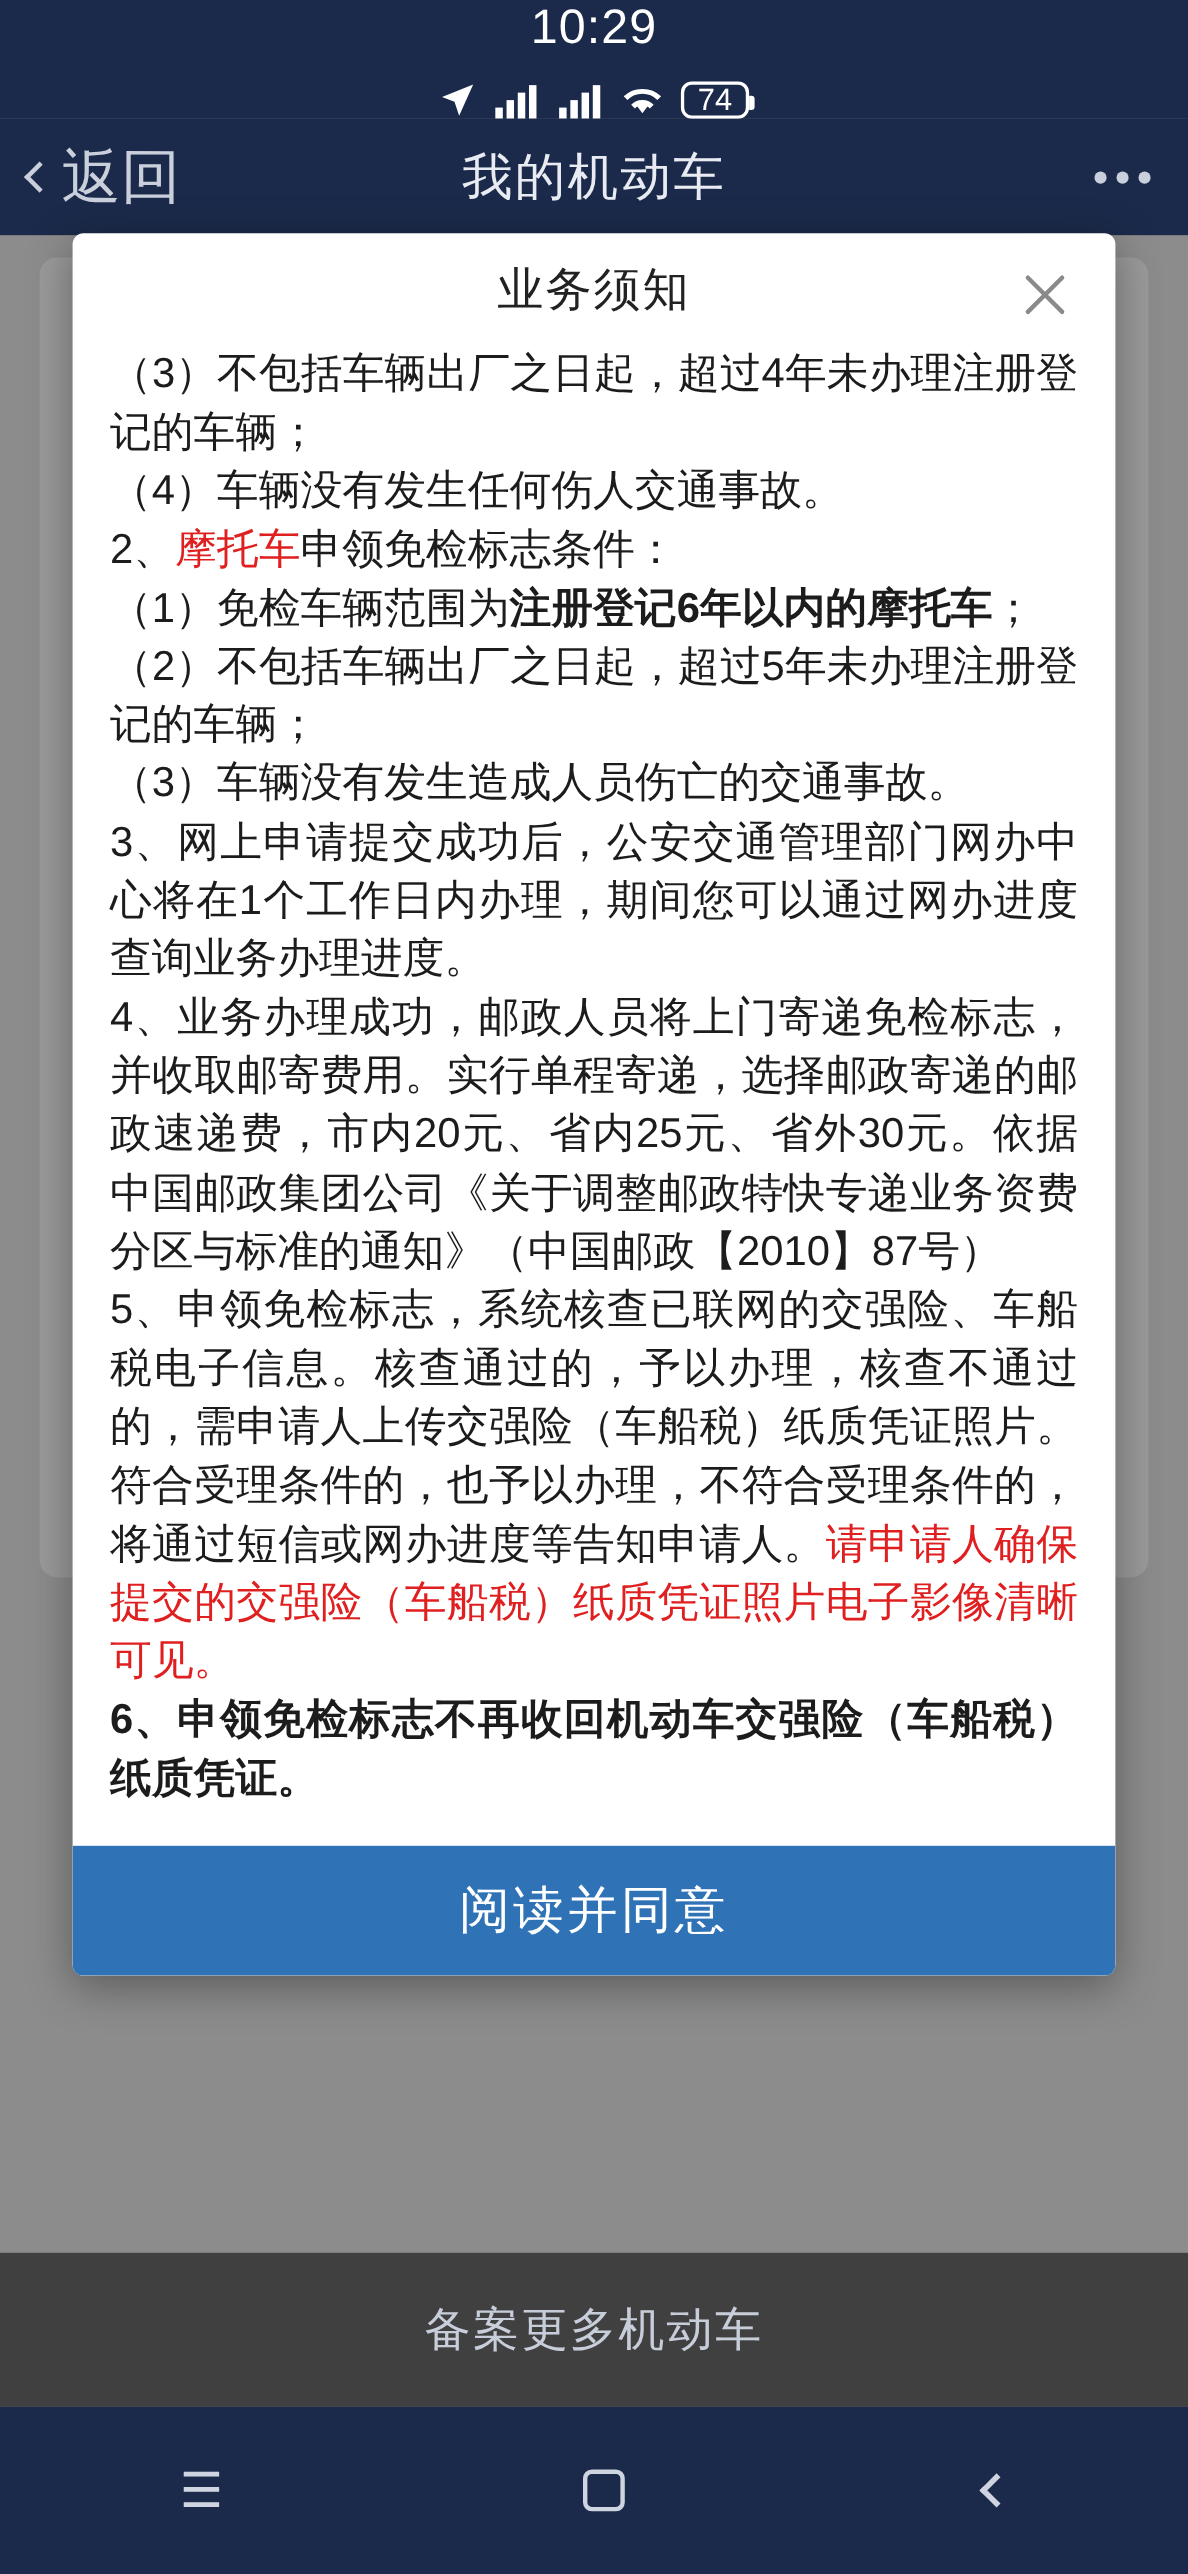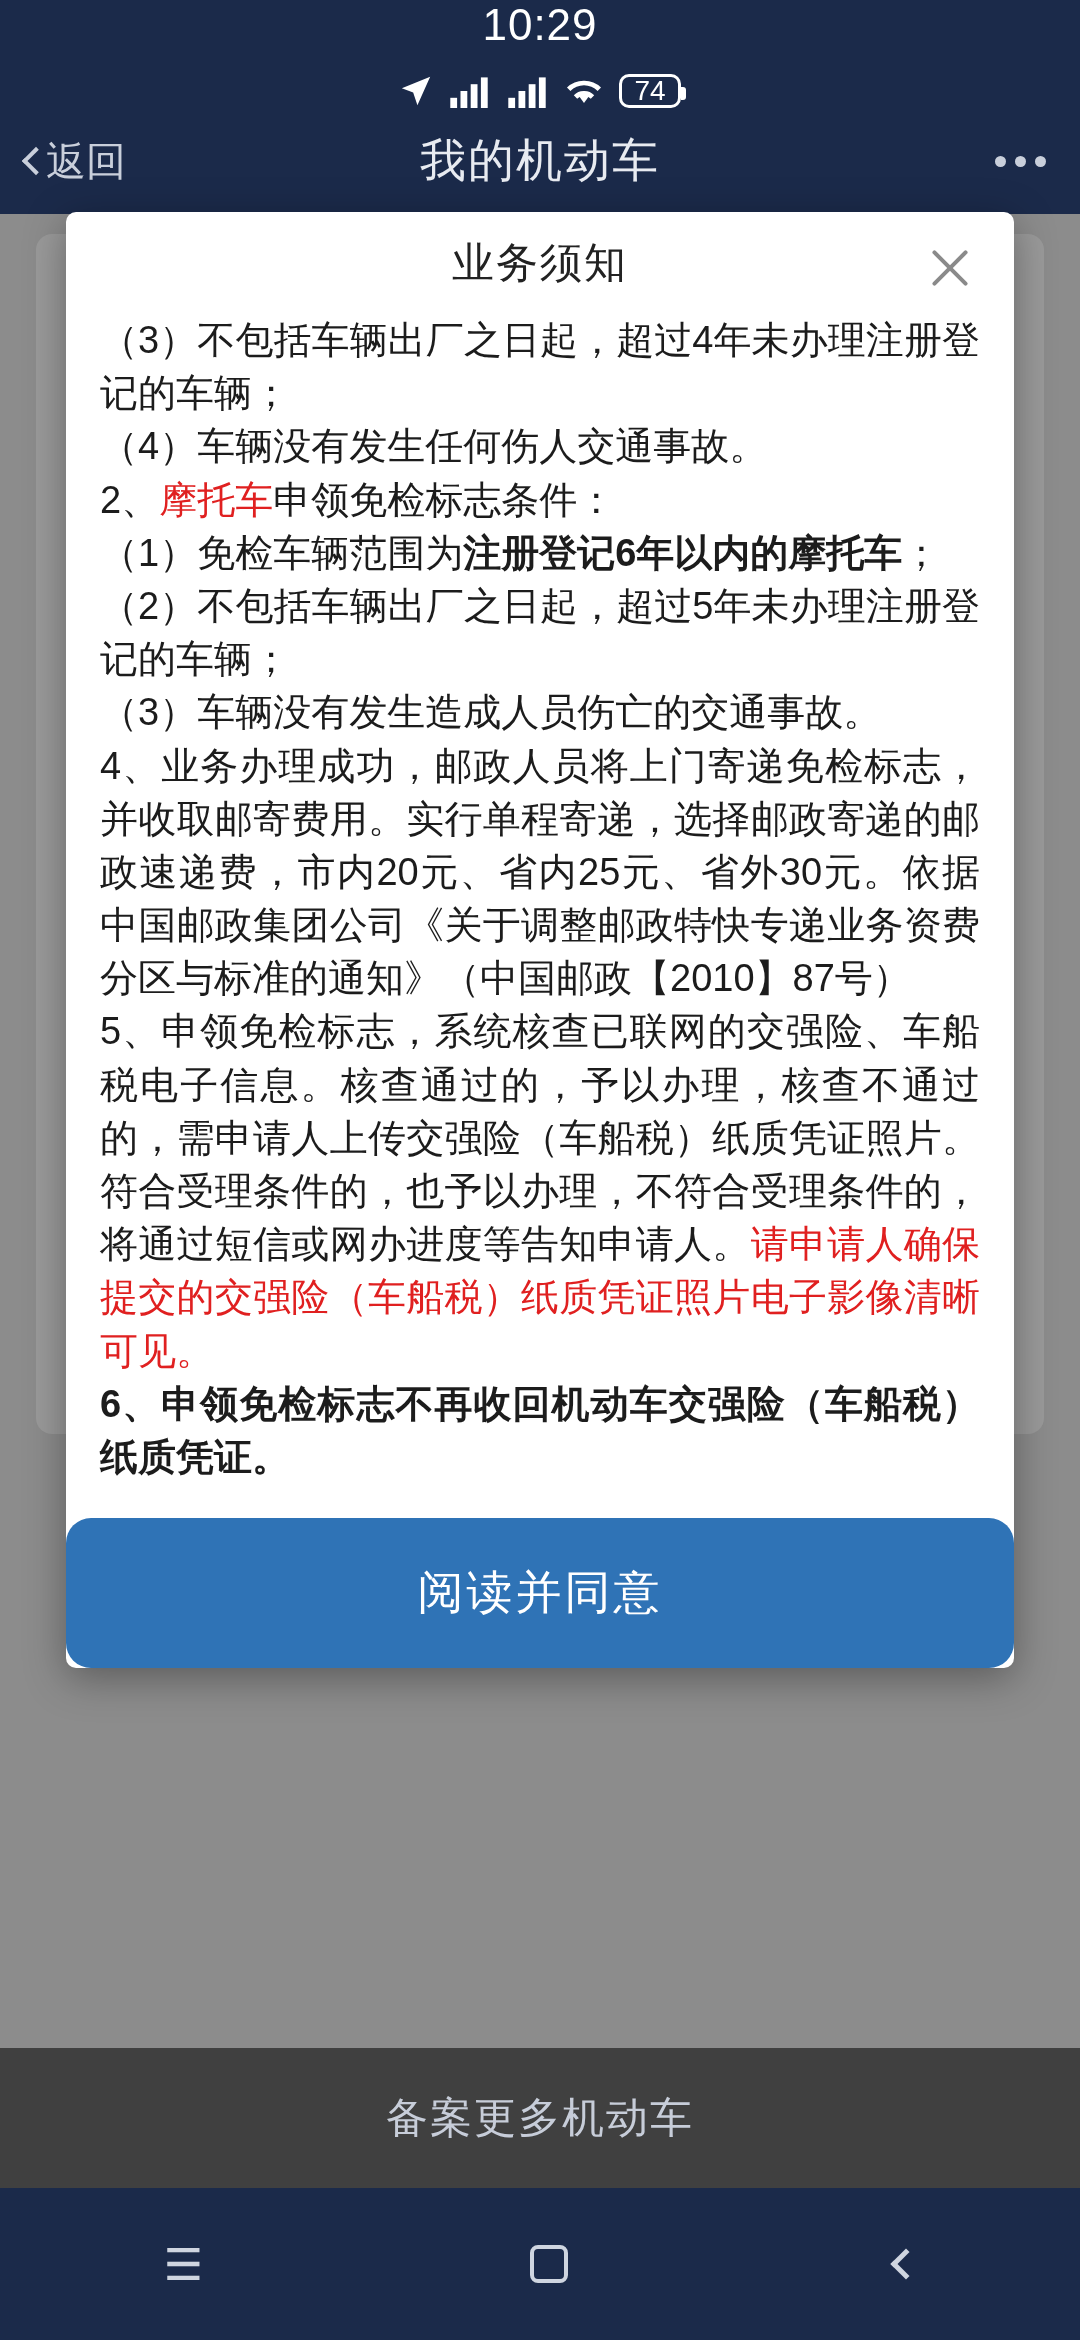--- a/index.html
+++ b/index.html
@@ -39,22 +39,22 @@
   }
 
   
   .nav-bar {
     position: absolute; top: 108px; left: 0; right: 0; height: 106px;
     background: #1b2a4a;
     display: flex; align-items: center;
     color: #d9dde6;
   }
   .nav-back {
-    display: flex; align-items: center; 
-    padding-left: 26px; font-size: 40px; color: #c9cfdb;
+    display: flex; align-items: center; gap: 10px;
+    padding-left: 26px; font-size: 54px; color: #c9cfdb;
   }
   .nav-back .chev {
     display: inline-block; width: 20px; height: 20px;
     border-left: 4px solid #c9cfdb; border-bottom: 4px solid #c9cfdb;
     transform: rotate(45deg);
   }
   .nav-title {
     position: absolute; left: 0; right: 0; text-align: center;
     font-size: 46px; color: #e8ebf1; letter-spacing: 2px;
     pointer-events: none;
@@ -136,23 +136,23 @@
     line-height: 1.40;
     color: #1c1c1c;
     text-align: justify;
     letter-spacing: 0px;
   }
   .red { color: #e02020; }
   .bold { font-weight: bold; }
   .para.bold-all { font-weight: bold; }
 
   .modal-cta {
-    height: 150px; background: #2f73b6;
-    display: flex; align-items: center; justify-content: center;
-    color: #ffffff; font-size: 46px; letter-spacing: 3px; border-radius: 25px;
+    height: 118px; background: #2f73b6;
+    display: flex; align-items: center; justify-content: center;
+    color: #ffffff; font-size: 46px; letter-spacing: 3px;
   }
 </style>
 </head>
 <body>
 
 <div class="screen">
 
   <div class="status-bar">
     <div class="status-time">10:29</div>
     <div class="status-icons">
@@ -230,20 +230,21 @@
     <div class="modal-body">
       <p class="para">（3）不包括车辆出厂之日起，超过4年未办理注册登记的车辆；</p>
       <p class="para">（4）车辆没有发生任何伤人交通事故。</p>
 
       <p class="para"><span>2、</span><span class="red">摩托车</span><span>申领免检标志条件：</span></p>
 
       <p class="para"><span>（1）免检车辆范围为</span><span class="bold">注册登记6年以内的摩托车</span><span>；</span></p>
 
       <p class="para">（2）不包括车辆出厂之日起，超过5年未办理注册登记的车辆；</p>
       <p class="para">（3）车辆没有发生造成人员伤亡的交通事故。</p>
+      <p class="para">3、网上申请提交成功后，公安交通管理部门网办中心将在1个工作日内办理，期间您可以通过网办进度查询业务办理进度。</p>
       <p class="para">4、业务办理成功，邮政人员将上门寄递免检标志，并收取邮寄费用。实行单程寄递，选择邮政寄递的邮政速递费，市内20元、省内25元、省外30元。依据中国邮政集团公司《关于调整邮政特快专递业务资费分区与标准的通知》（中国邮政【2010】87号）</p>
 
       <p class="para"><span>5、申领免检标志，系统核查已联网的交强险、车船税电子信息。核查通过的，予以办理，核查不通过的，需申请人上传交强险（车船税）纸质凭证照片。符合受理条件的，也予以办理，不符合受理条件的，将通过短信或网办进度等告知申请人。</span><span class="red">请申请人确保提交的交强险（车船税）纸质凭证照片电子影像清晰可见。</span></p>
 
       <p class="para bold-all">6、申领免检标志不再收回机动车交强险（车船税）纸质凭证。</p>
     </div>
 
     <div class="modal-cta">
       <span>阅读并同意</span>
     </div>

